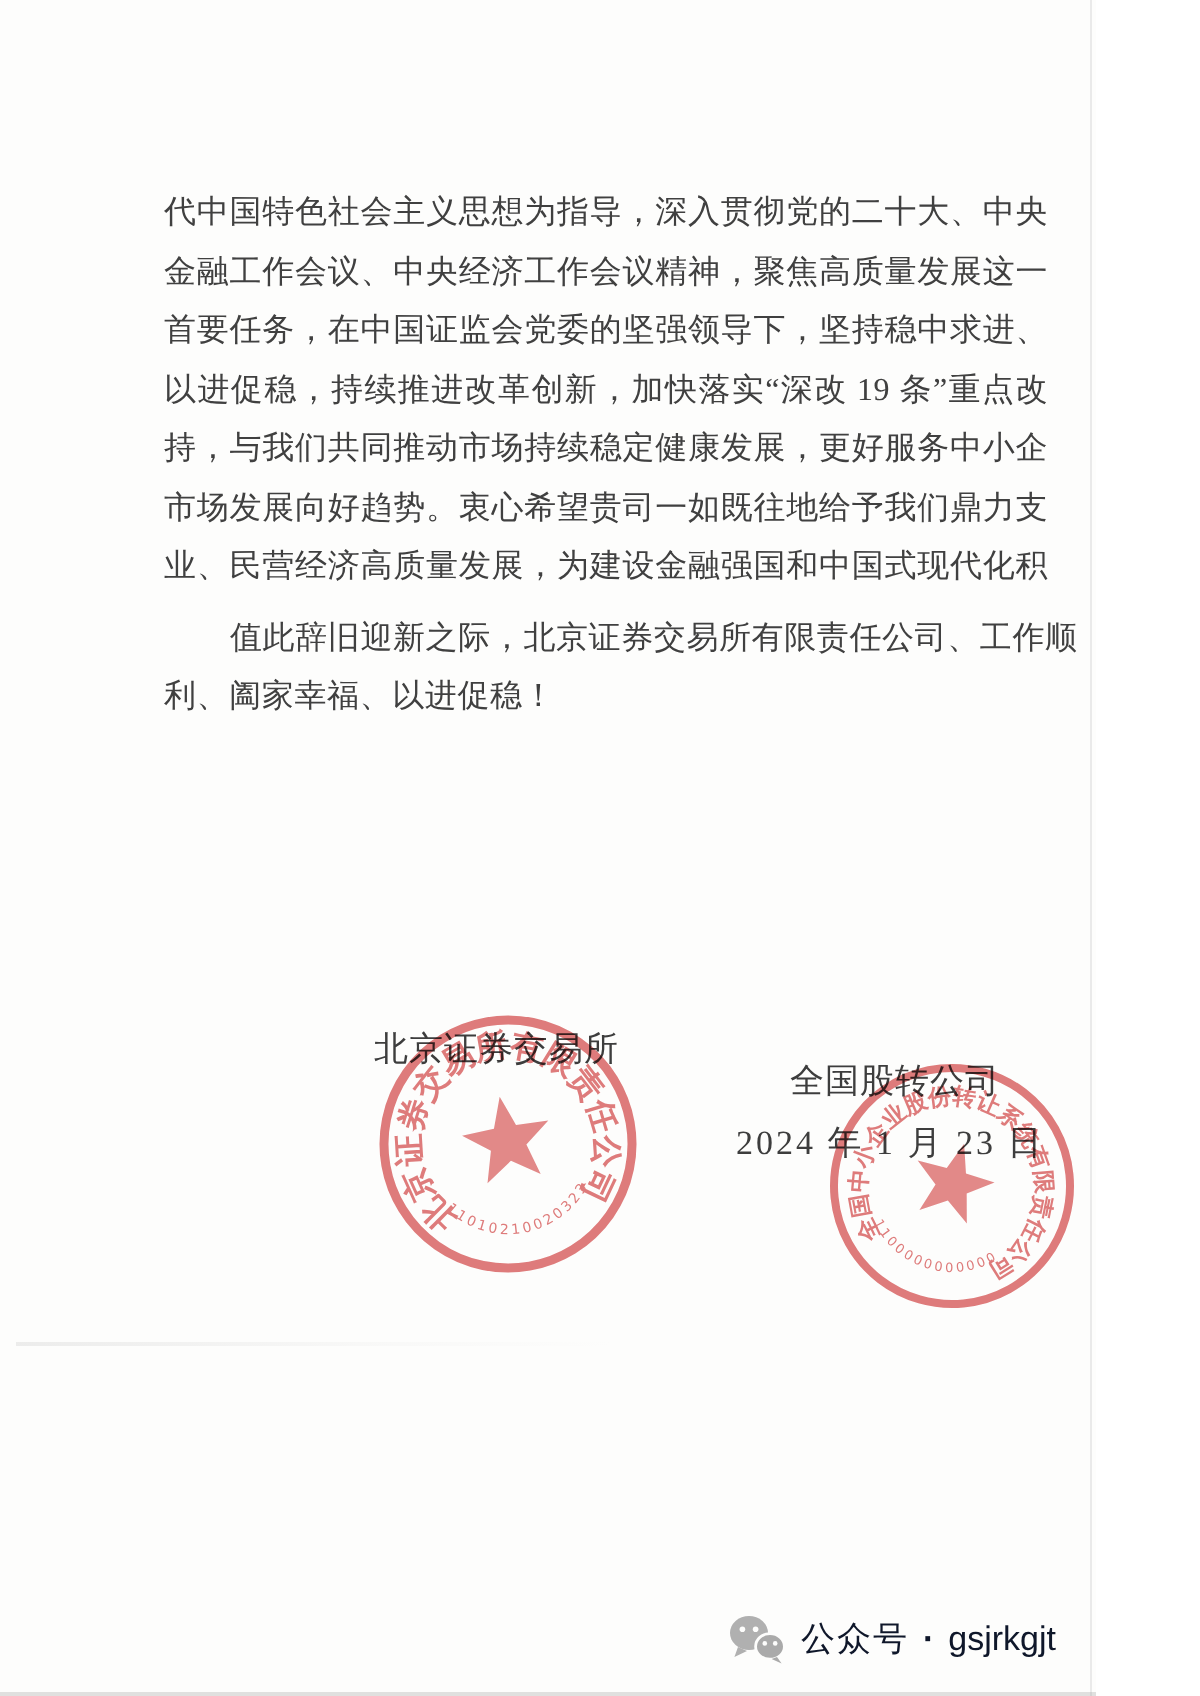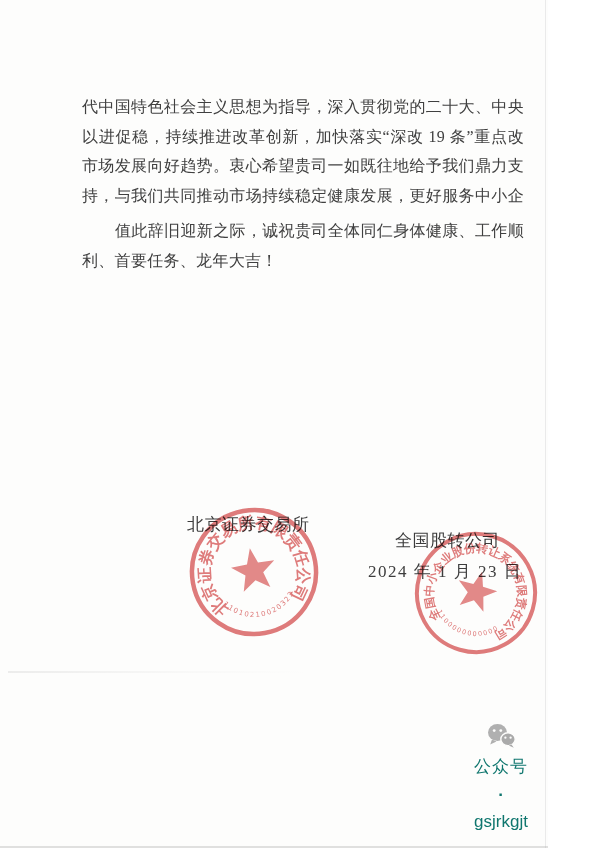--- a/index.html
+++ b/index.html
@@ -33,48 +33,50 @@
   .sig-right-date{left:368px;top:560px;letter-spacing:1.5px;}
   
   .seal{position:absolute;mix-blend-mode:multiply;opacity:0.82;}
   .seal-left{left:184px;top:502px;transform:rotate(-10deg);}
   .seal-right{left:409px;top:526px;transform:rotate(16deg);}
   .seal svg{display:block;}
   
   .footer{
     position:absolute;right:20px;bottom:16px;
     display:flex;align-items:center;gap:7px;
-    color:#0f766e;font-size:17px;
+    color:#0f172a;font-size:17px;
     font-family:"Liberation Sans","DejaVu Sans",sans-serif;
-    flex-direction:column;
   }
   .footer .cn{letter-spacing:1px;}
   .footer .dot{font-weight:bold;}
   
   .artifact{position:absolute;pointer-events:none;}
   .art-smudge{left:8px;top:671px;width:300px;height:2px;
     background:linear-gradient(90deg,rgba(160,160,160,.18),rgba(190,190,190,.07) 60%,transparent);}
   .art-right-edge{right:2px;top:0;width:1px;height:848px;background:rgba(180,180,180,.25);}
   .art-bottom-edge{left:0;bottom:0;width:600px;height:2px;background:rgba(170,170,170,.35);}
 </style>
 </head>
 <body>
 
 <div class="page">
 
   <div class="letter-body">
     <div class="para1">
       <div class="line">代中国特色社会主义思想为指导，深入贯彻党的二十大、中央</div>
+      <div class="line">金融工作会议、中央经济工作会议精神，聚焦高质量发展这一</div>
+      <div class="line">首要任务，在中国证监会党委的坚强领导下，坚持稳中求进、</div>
       <div class="line">以进促稳，持续推进改革创新，加快落实“深改 19 条”重点改</div>
+      <div class="line">持，与我们共同推动市场持续稳定健康发展，更好服务中小企</div>
       <div class="line">市场发展向好趋势。衷心希望贵司一如既往地给予我们鼎力支</div>
-      <div class="line">持，与我们共同推动市场持续稳定健康发展，更好服务中小企</div>
+      <div class="line">业、民营经济高质量发展，为建设金融强国和中国式现代化积</div>
     </div>
     <div class="para2">
-      <div class="line indent">值此辞旧迎新之际，诚祝贵司全体同仁身体健康、工作顺</div>
-      <div class="line para-end">利、首要任务、龙年大吉！</div>
+      <div class="line indent">值此辞旧迎新之际，北京证券交易所有限责任公司、工作顺</div>
+      <div class="line para-end">利、阖家幸福、以进促稳！</div>
     </div>
   </div>
 
   <div class="sig sig-left-name">北京证券交易所</div>
   <div class="sig sig-right-name">全国股转公司</div>
   <div class="sig sig-right-date">2024 年 1 月 23 日</div>
 
   <div class="seal seal-left">
     <svg width="140" height="140" viewBox="0 0 140 140">
       <defs>

